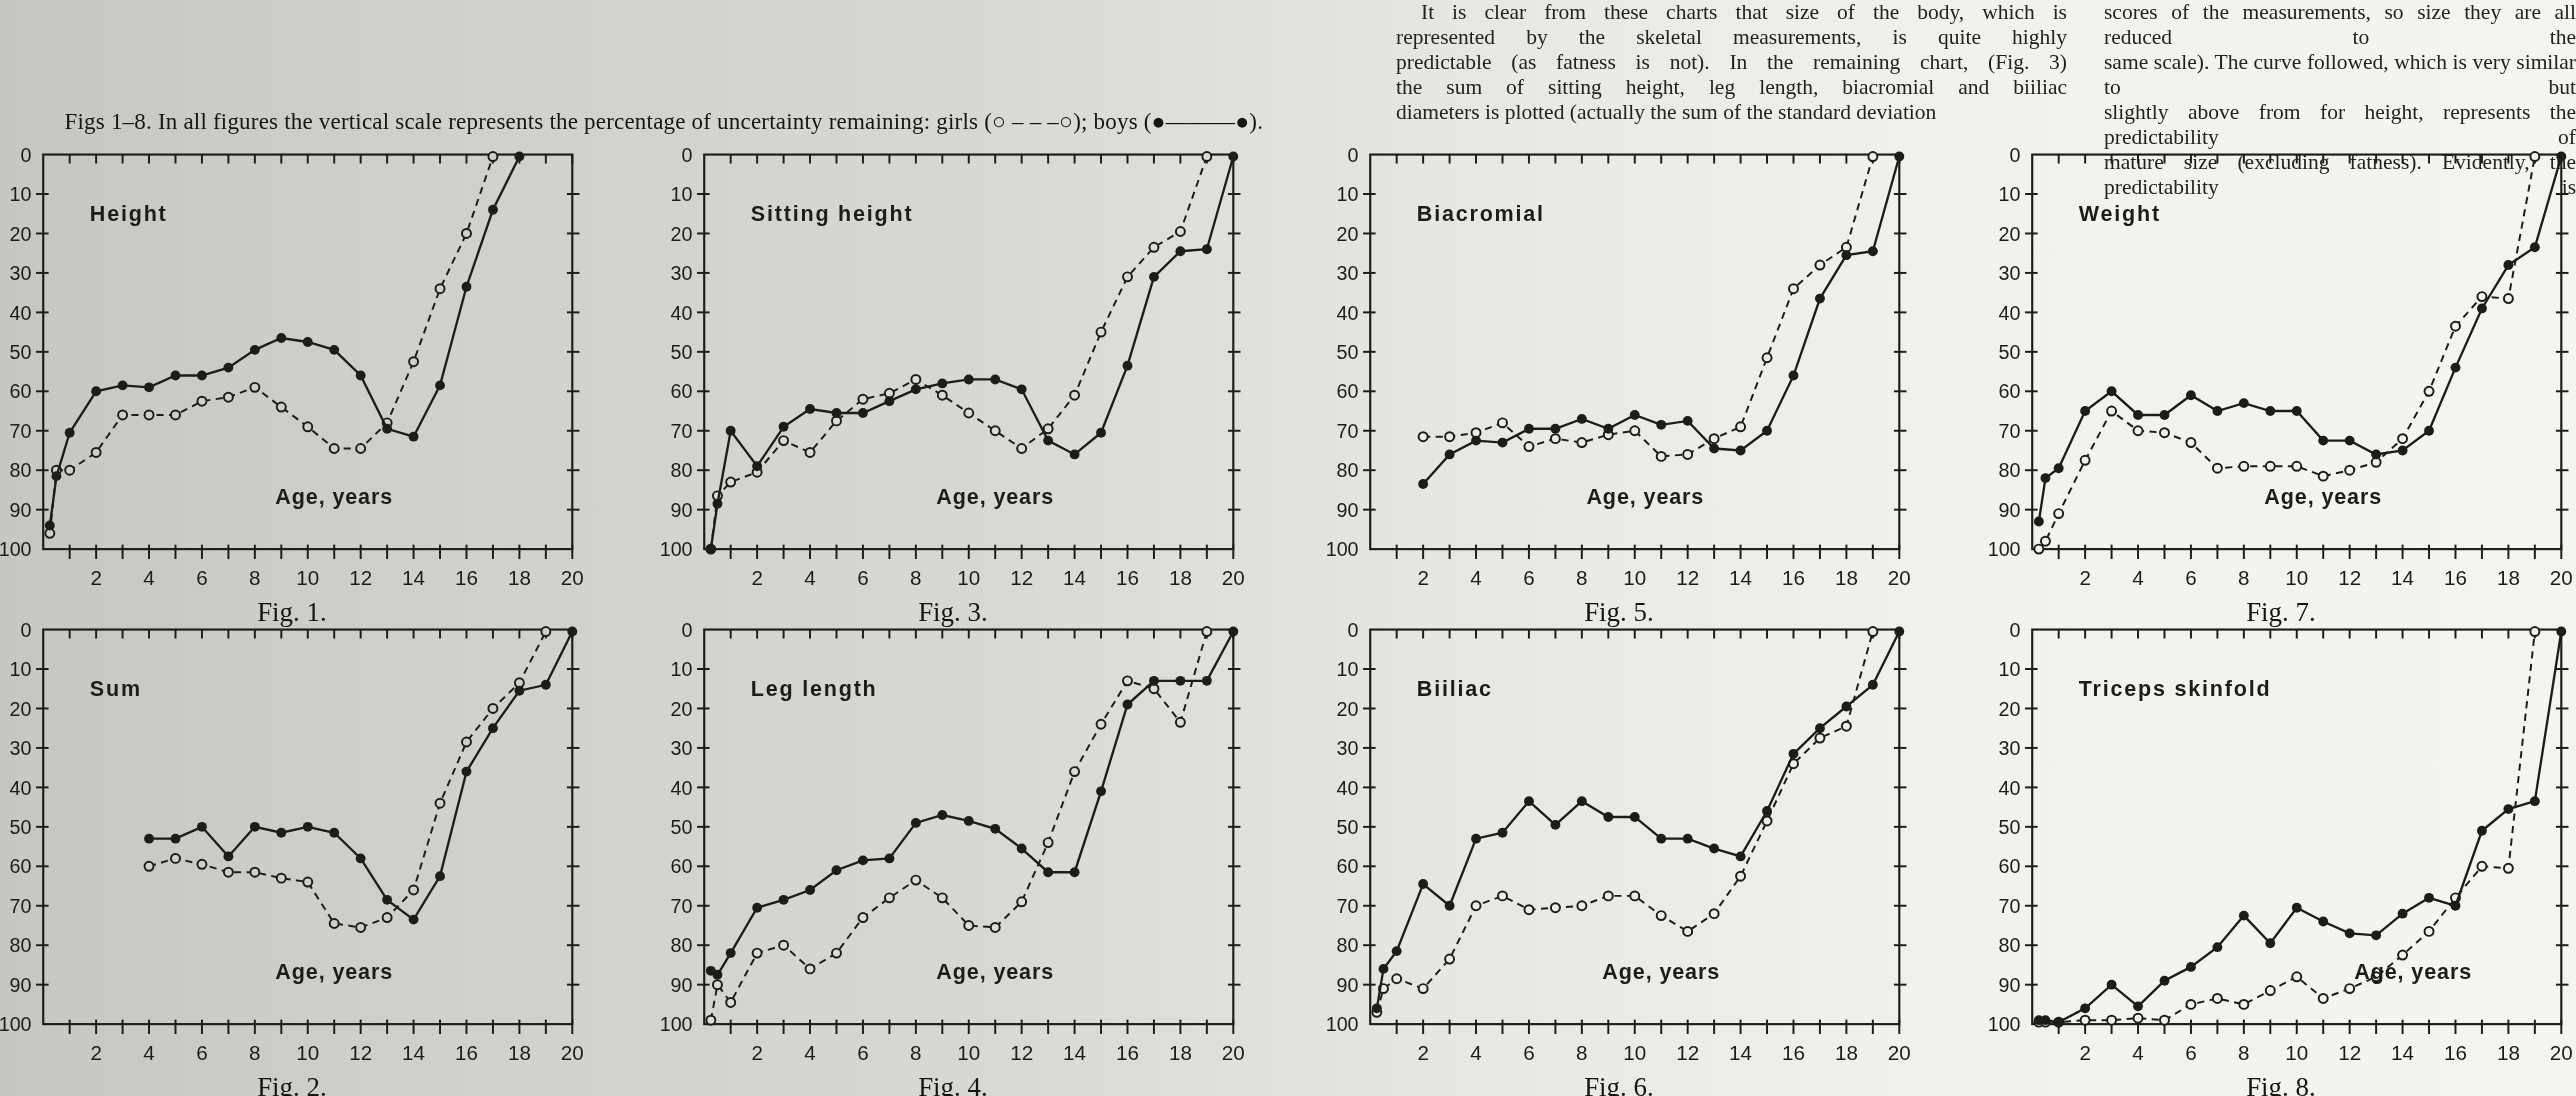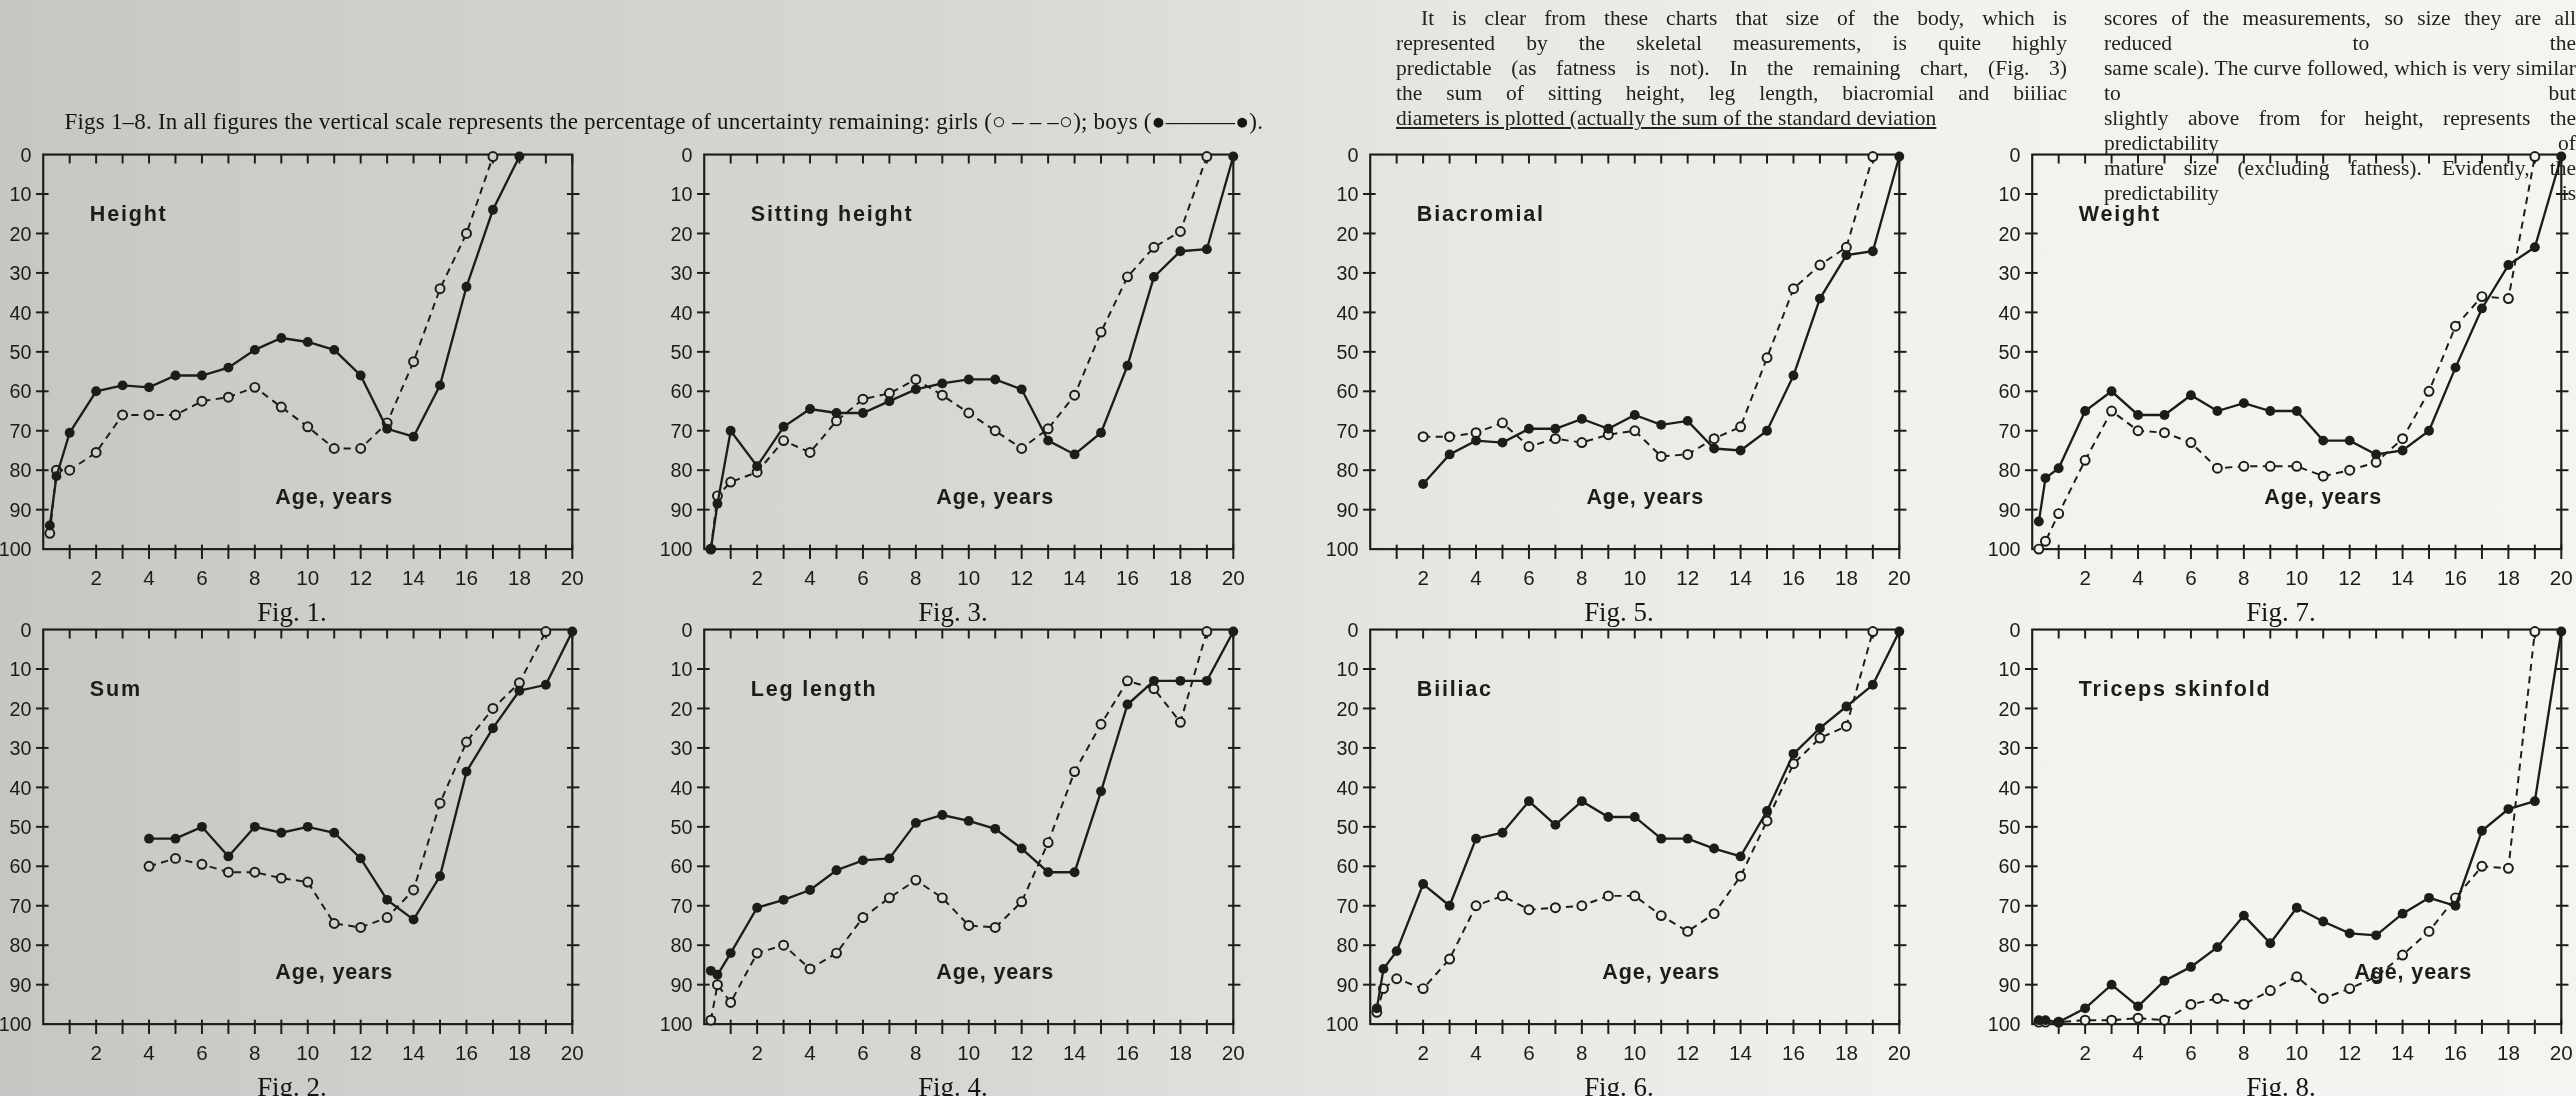--- a/index.html
+++ b/index.html
@@ -7,25 +7,25 @@
     width:2576px;height:1096px;overflow:hidden;
     font-family:"Liberation Serif", serif;
     background:linear-gradient(90deg,#c6c6c2 0%,#cfcfcb 16%,#d7d7d3 38%,#e6e6e2 56%,#f1f1ed 76%,#f4f4f0 100%);
     color:#1d1d1b;
   }
   .page{position:relative;width:2576px;height:1096px;}
   .caption{
     position:absolute;left:7.2px;top:109px;width:1256px;
     font-size:23px;letter-spacing:0.2px;color:#151513;white-space:nowrap;text-align:right;
   }
-  .textcol{position:absolute;top:6px;font-size:21.5px;line-height:25px;color:#22221f;}
+  .textcol{position:absolute;top:0;font-size:21.5px;line-height:25px;color:#22221f;}
   .col1{left:1396px;width:671px;}
   .col2{left:2104px;width:472px;}
   .jl{text-align:justify;text-align-last:justify;}
-  .jl-end{text-align:justify;text-align-last:left;text-decoration:underline;}
+  .jl-end{text-align:justify;text-align-last:left;}
   .indent{text-indent:25px;}
   .chart{position:absolute;width:594px;height:495px;}
   .pos-0-0{left:0px;top:142px;}   .pos-0-1{left:0px;top:617px;}
   .pos-1-0{left:661px;top:142px;} .pos-1-1{left:661px;top:617px;}
   .pos-2-0{left:1327px;top:142px;}.pos-2-1{left:1327px;top:617px;}
   .pos-3-0{left:1989px;top:142px;}.pos-3-1{left:1989px;top:617px;}
   svg{display:block;}
 </style>
 </head>
 <body>

